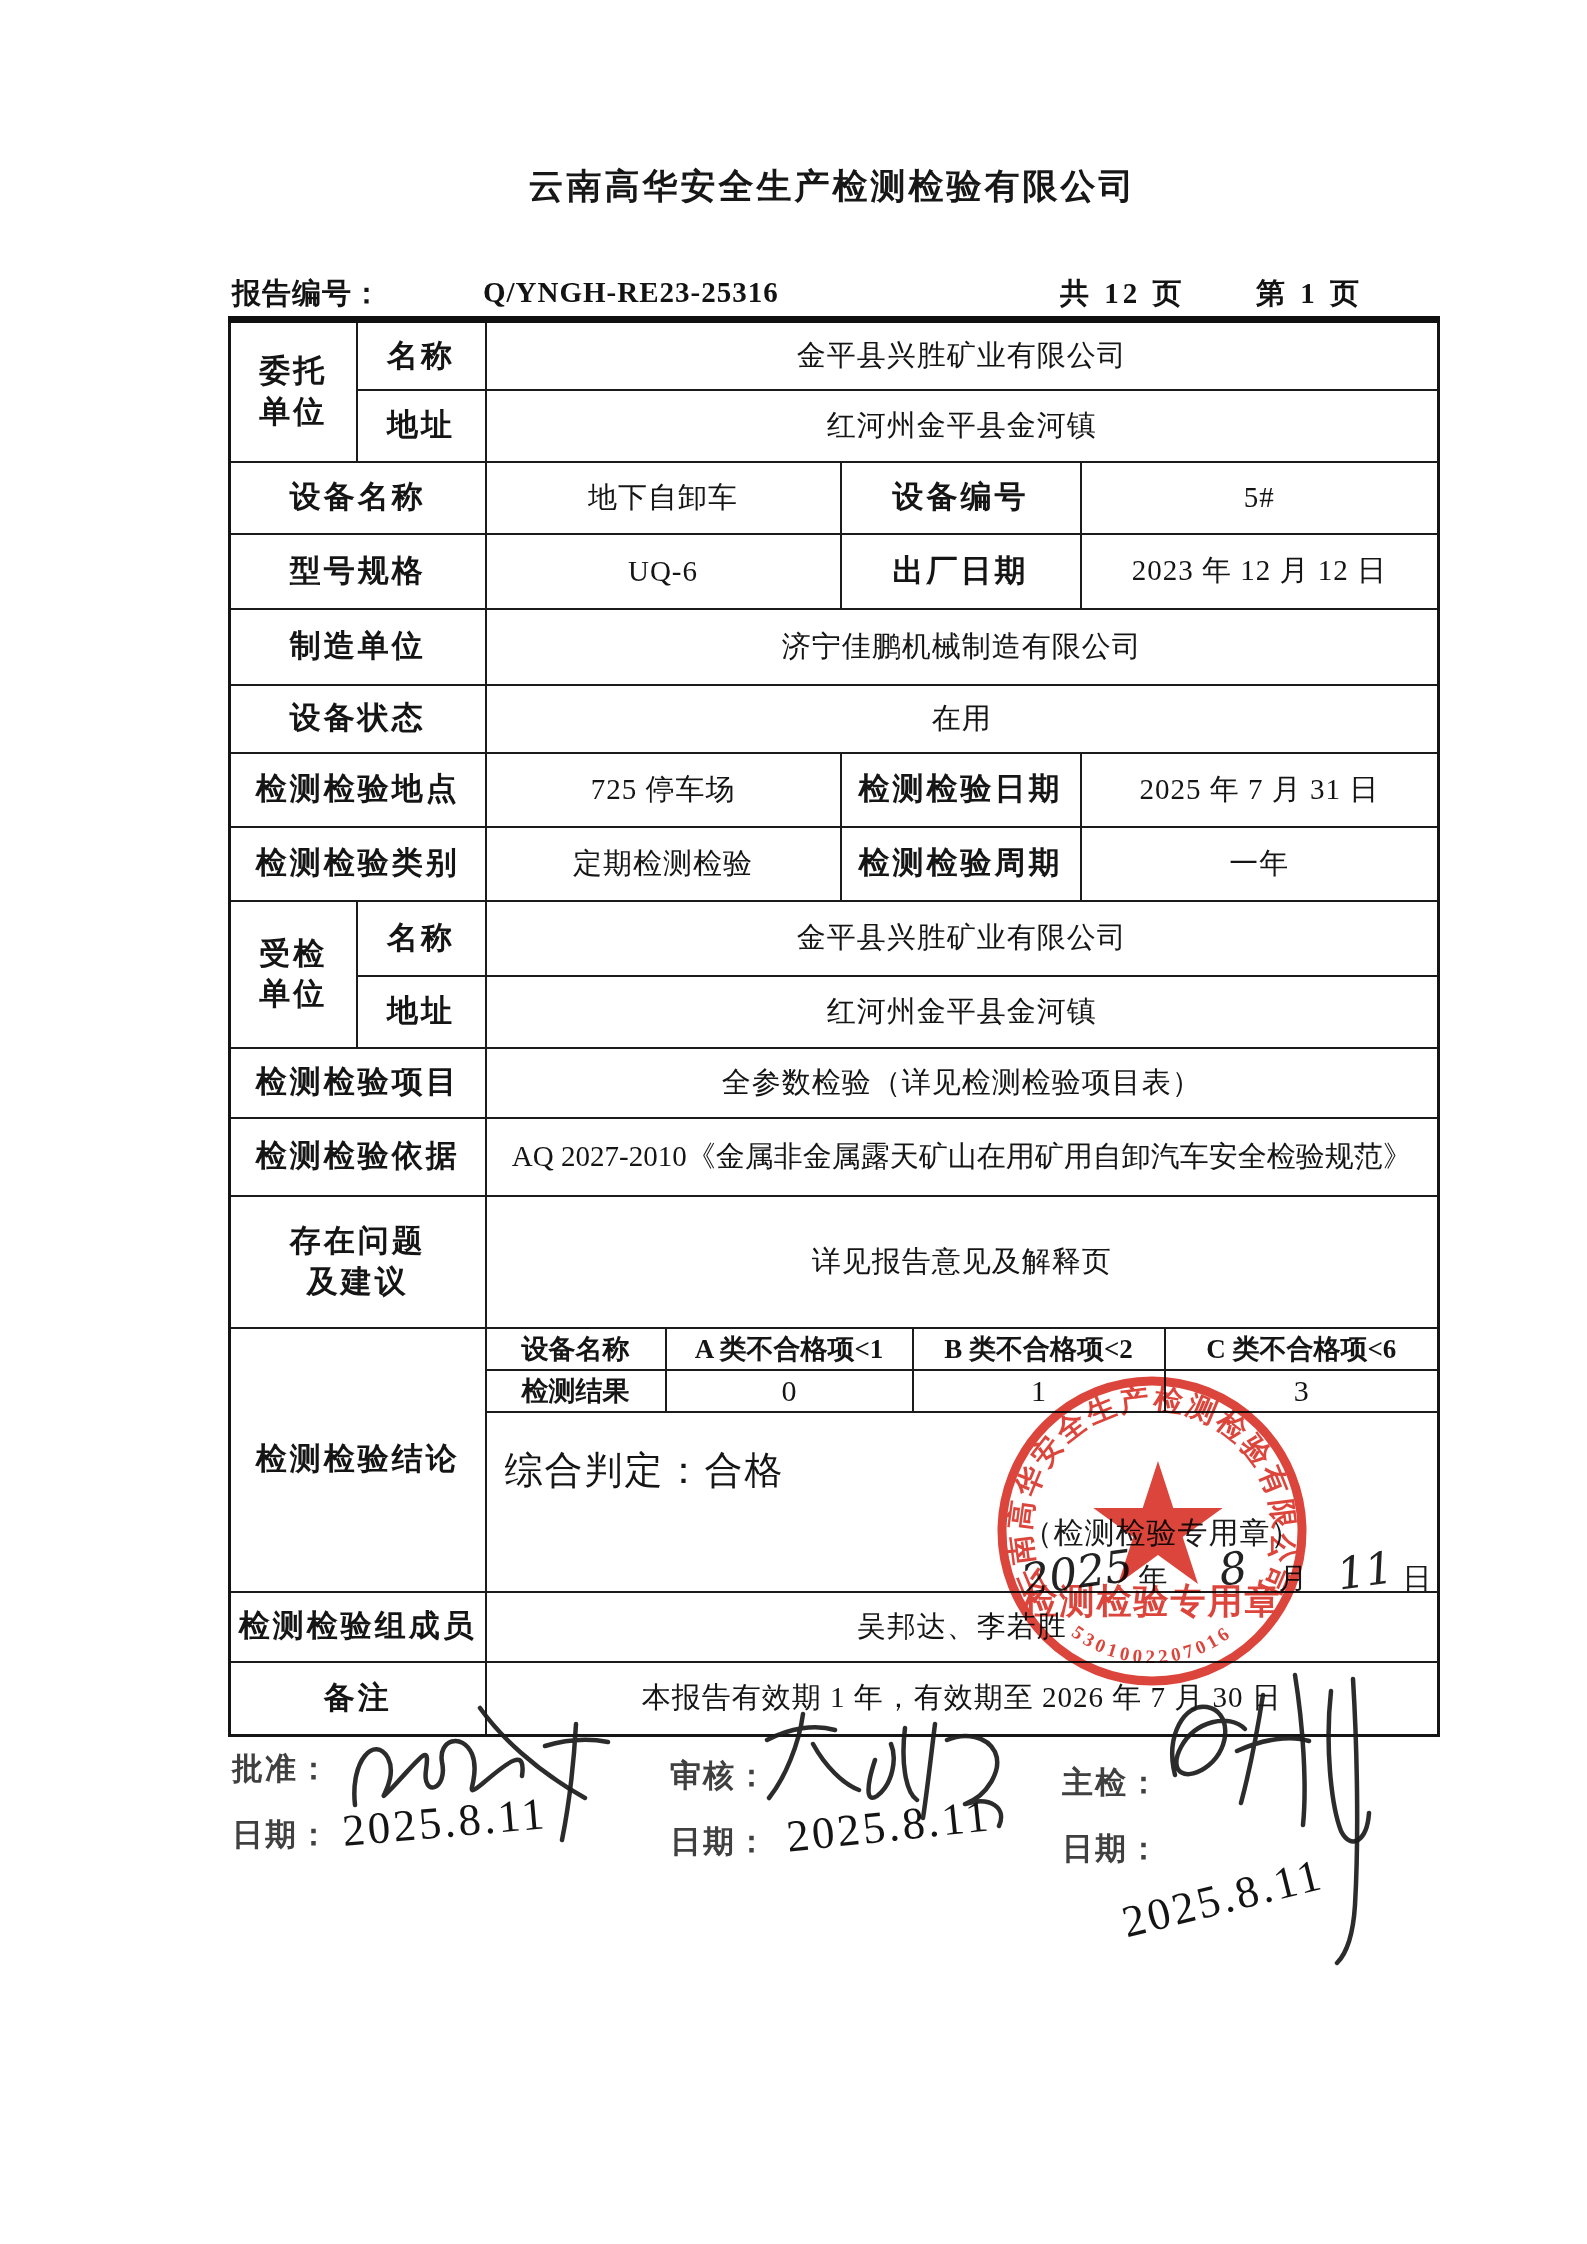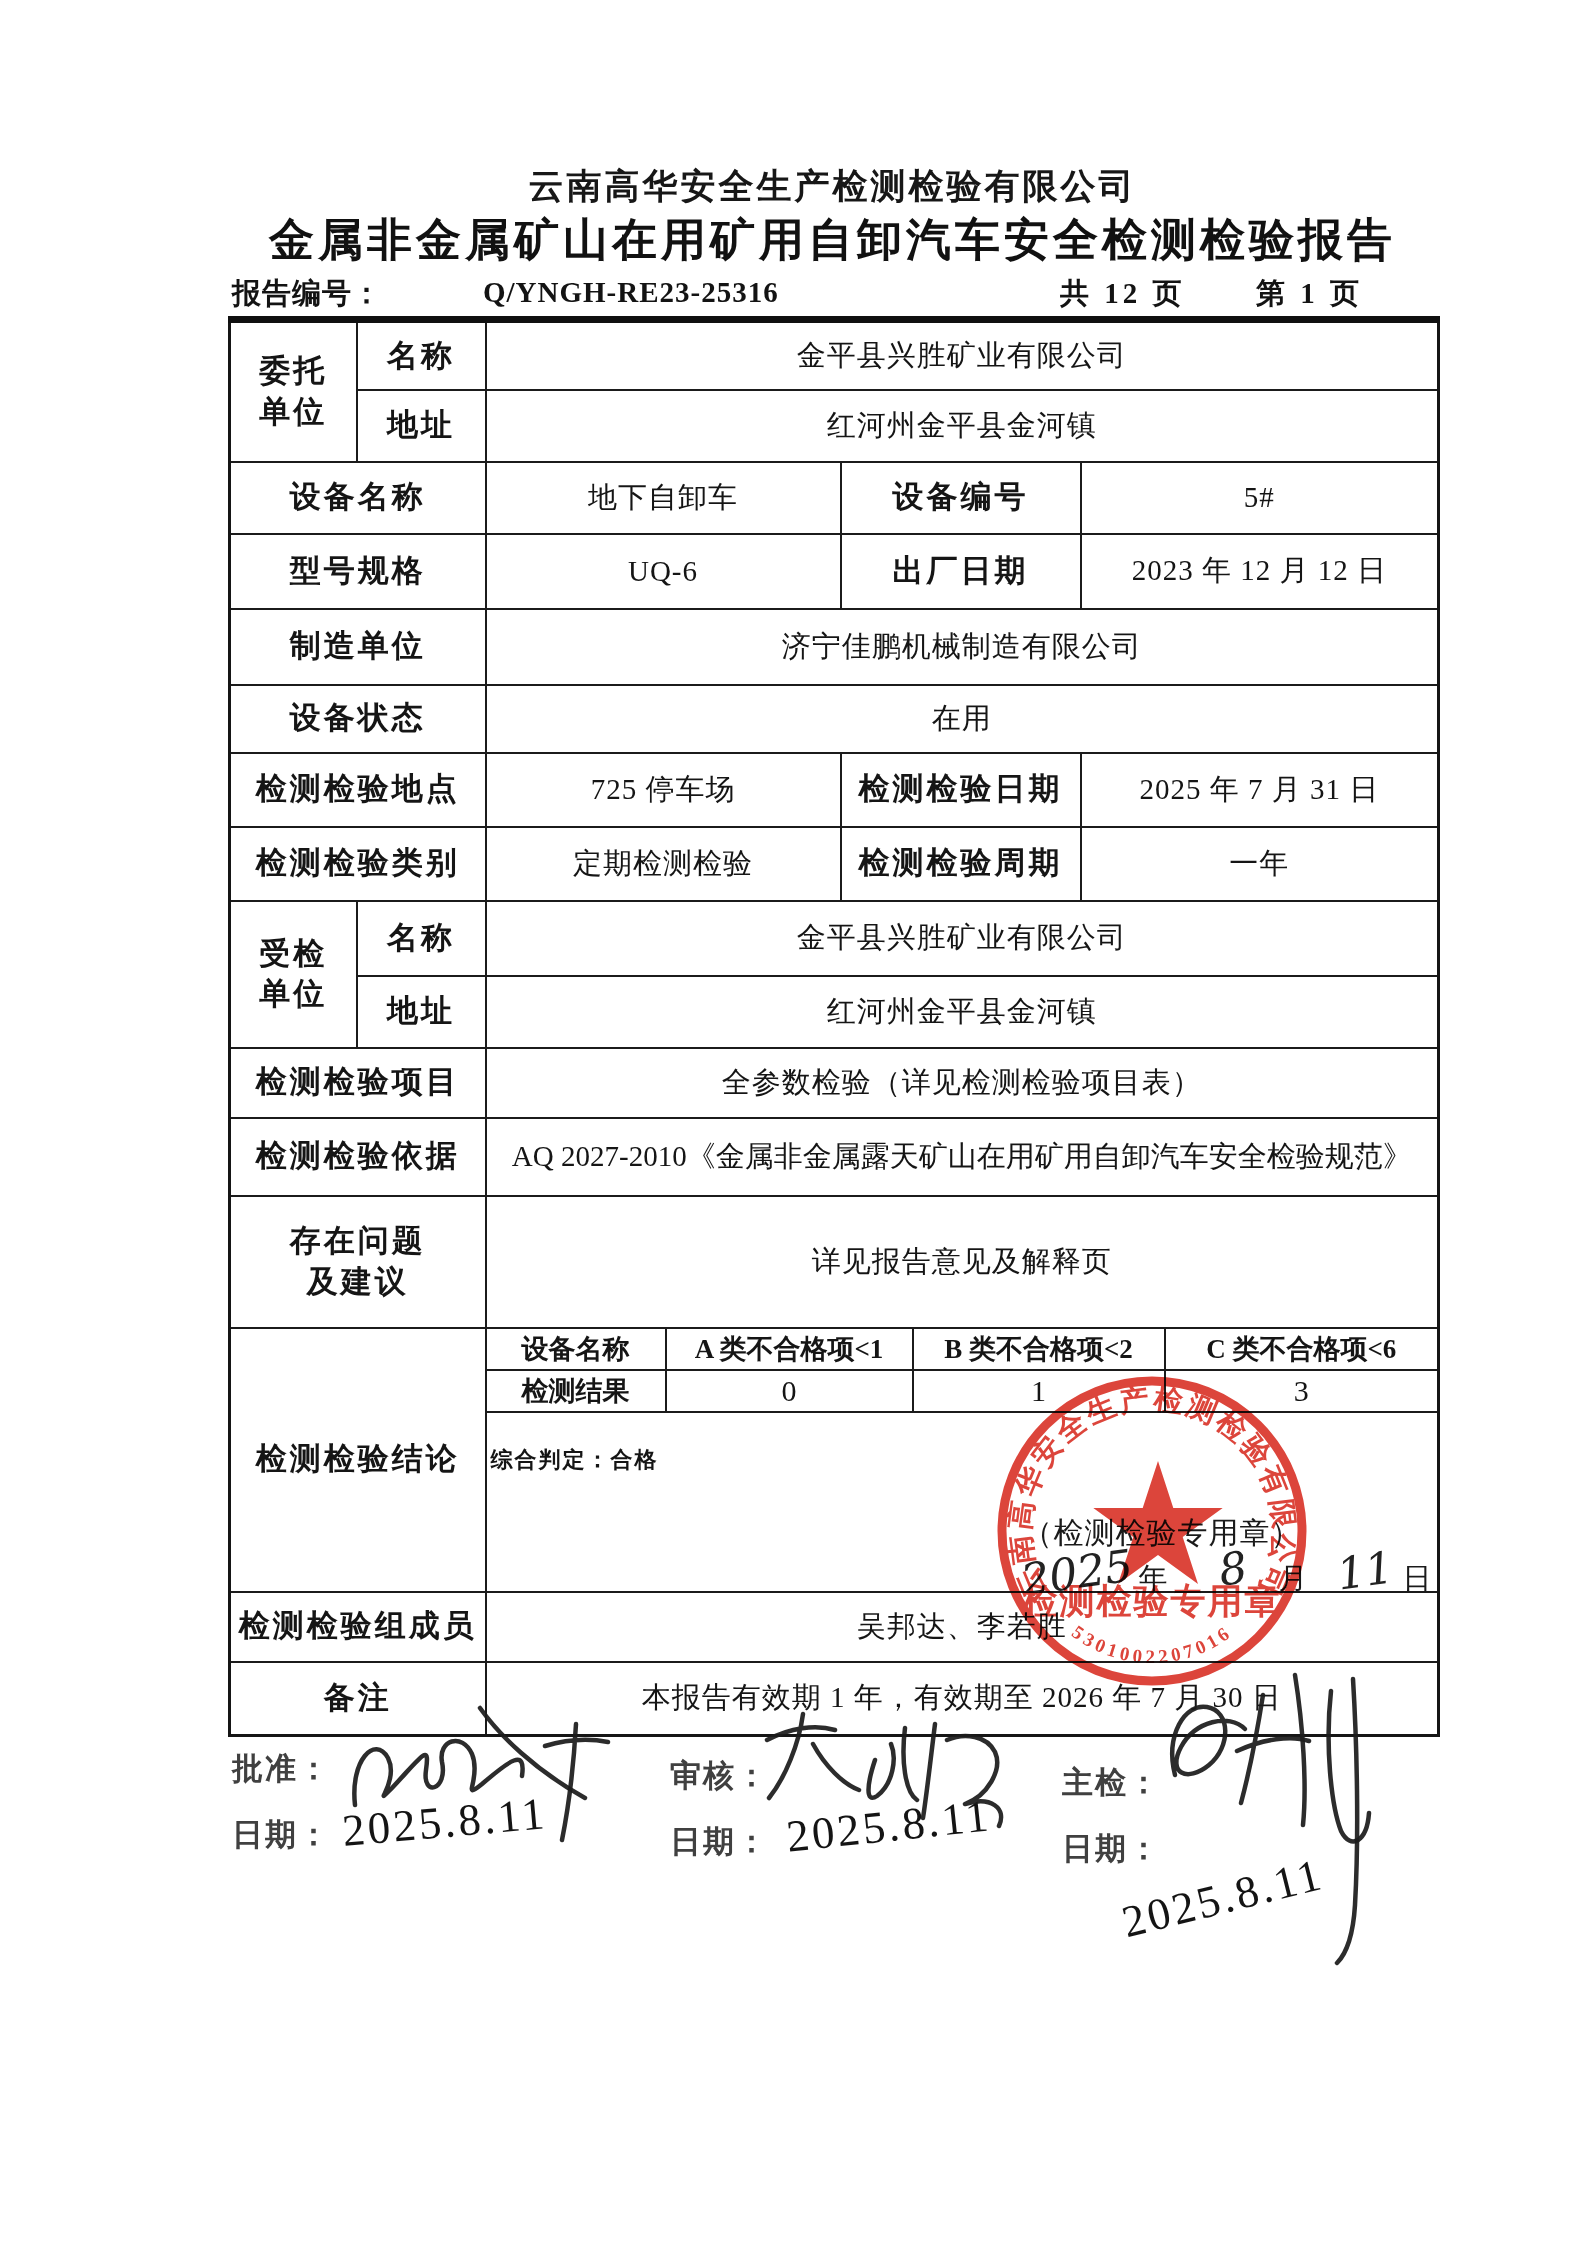--- a/index.html
+++ b/index.html
@@ -36,21 +36,21 @@
   table.report td {
     border:2.5px solid #1b1b1b; text-align:center; vertical-align:middle;
     padding:0 4px; overflow:hidden; color:#151515;
   }
   td.lbl  { font-weight:bold; font-size:31px; letter-spacing:3px; white-space:pre-line; line-height:1.3; }
   td.val  { font-size:29px; letter-spacing:1px; }
   td.val-long { font-size:29px; letter-spacing:0; padding:0 2px; }
   td.cond { font-weight:bold; font-size:27px; letter-spacing:0; }
   td.res  { font-size:30px; }
   td.concl-main { position:relative; padding:0; }
-  .verdict   { position:absolute; left:4px; top:32px; font-size:22px; font-weight:bold; letter-spacing:2px; }
+  .verdict   { position:absolute; left:18px; top:32px; font-size:38px; font-weight:normal; letter-spacing:2px; }
   .seal-note { position:absolute; left:536px; top:100px; font-size:30px; letter-spacing:1px; color:#1a1a1a; }
   .seal-date { position:absolute; left:524px; top:138px; width:420px; height:70px; font-size:29px; color:#1a1a1a; }
   .seal-date .printed { position:absolute; top:8px; }
   .hw { font-family:"DejaVu Serif", serif; font-style:italic; color:#222; }
   .seal-date .hw { position:absolute; font-size:44px; transform:rotate(-8deg); }
 
   
   .signoff { position:absolute; left:0; top:0; width:1587px; height:2244px; pointer-events:none; }
   .so-label { position:absolute; font-size:31px; font-weight:bold; letter-spacing:2px; color:#404040; }
   .hw-date  { position:absolute; font-size:45px; letter-spacing:3px; }
@@ -61,21 +61,20 @@
   svg.stamp { position:absolute; left:982px; top:1361px; width:340px; height:340px;
     mix-blend-mode:multiply; opacity:.9; }
   svg.stamp text { font-family:"Liberation Serif", serif; }
 </style>
 </head>
 <body>
 
 <div class="page">
 
   <div class="company-line">云南高华安全生产检测检验有限公司</div>
-  <div class="main-title">金属非金属矿山在用矿用自卸汽车安全检测检验报告</div>
   <div class="report-line">
     <span class="report-no-label">报告编号：</span>
     <span class="report-no">Q/YNGH-RE23-25316</span>
     <span class="pages-total">共 12 页</span>
     <span class="page-current">第 1 页</span>
   </div>
 
   <table class="report">
     <colgroup>
       <col style="width:127px">

